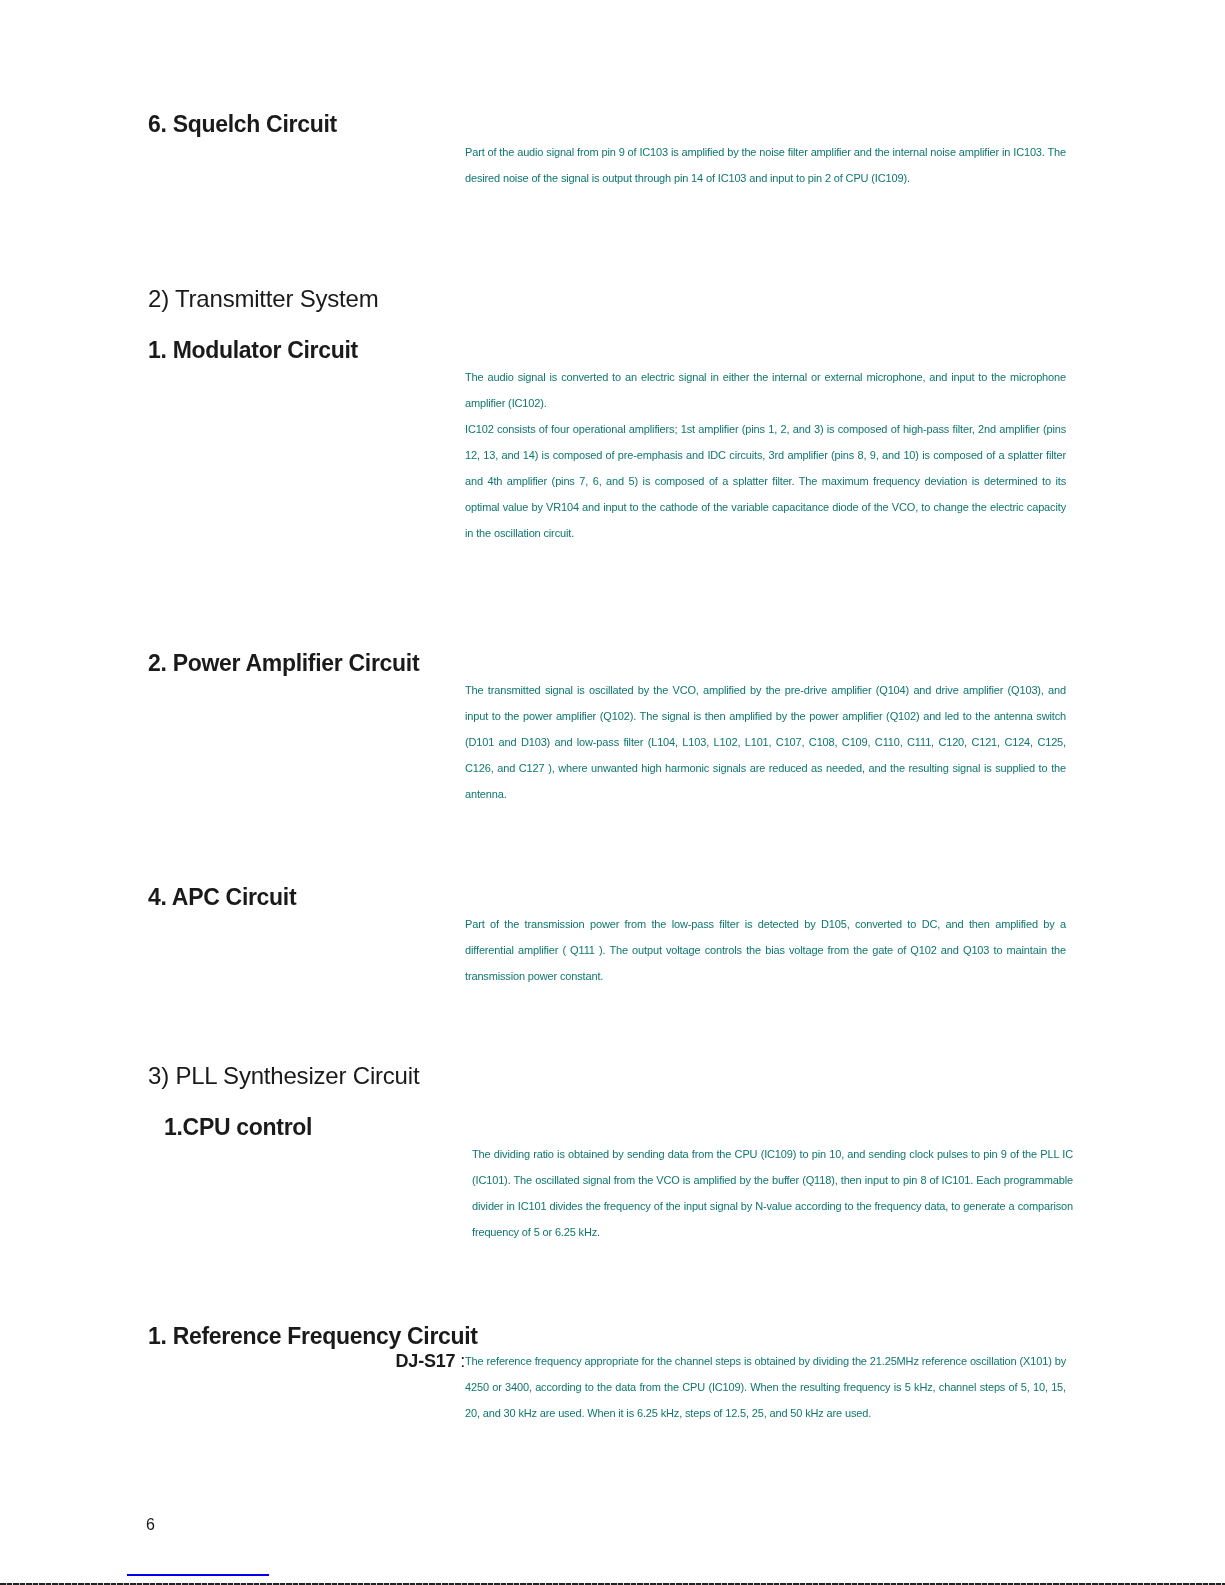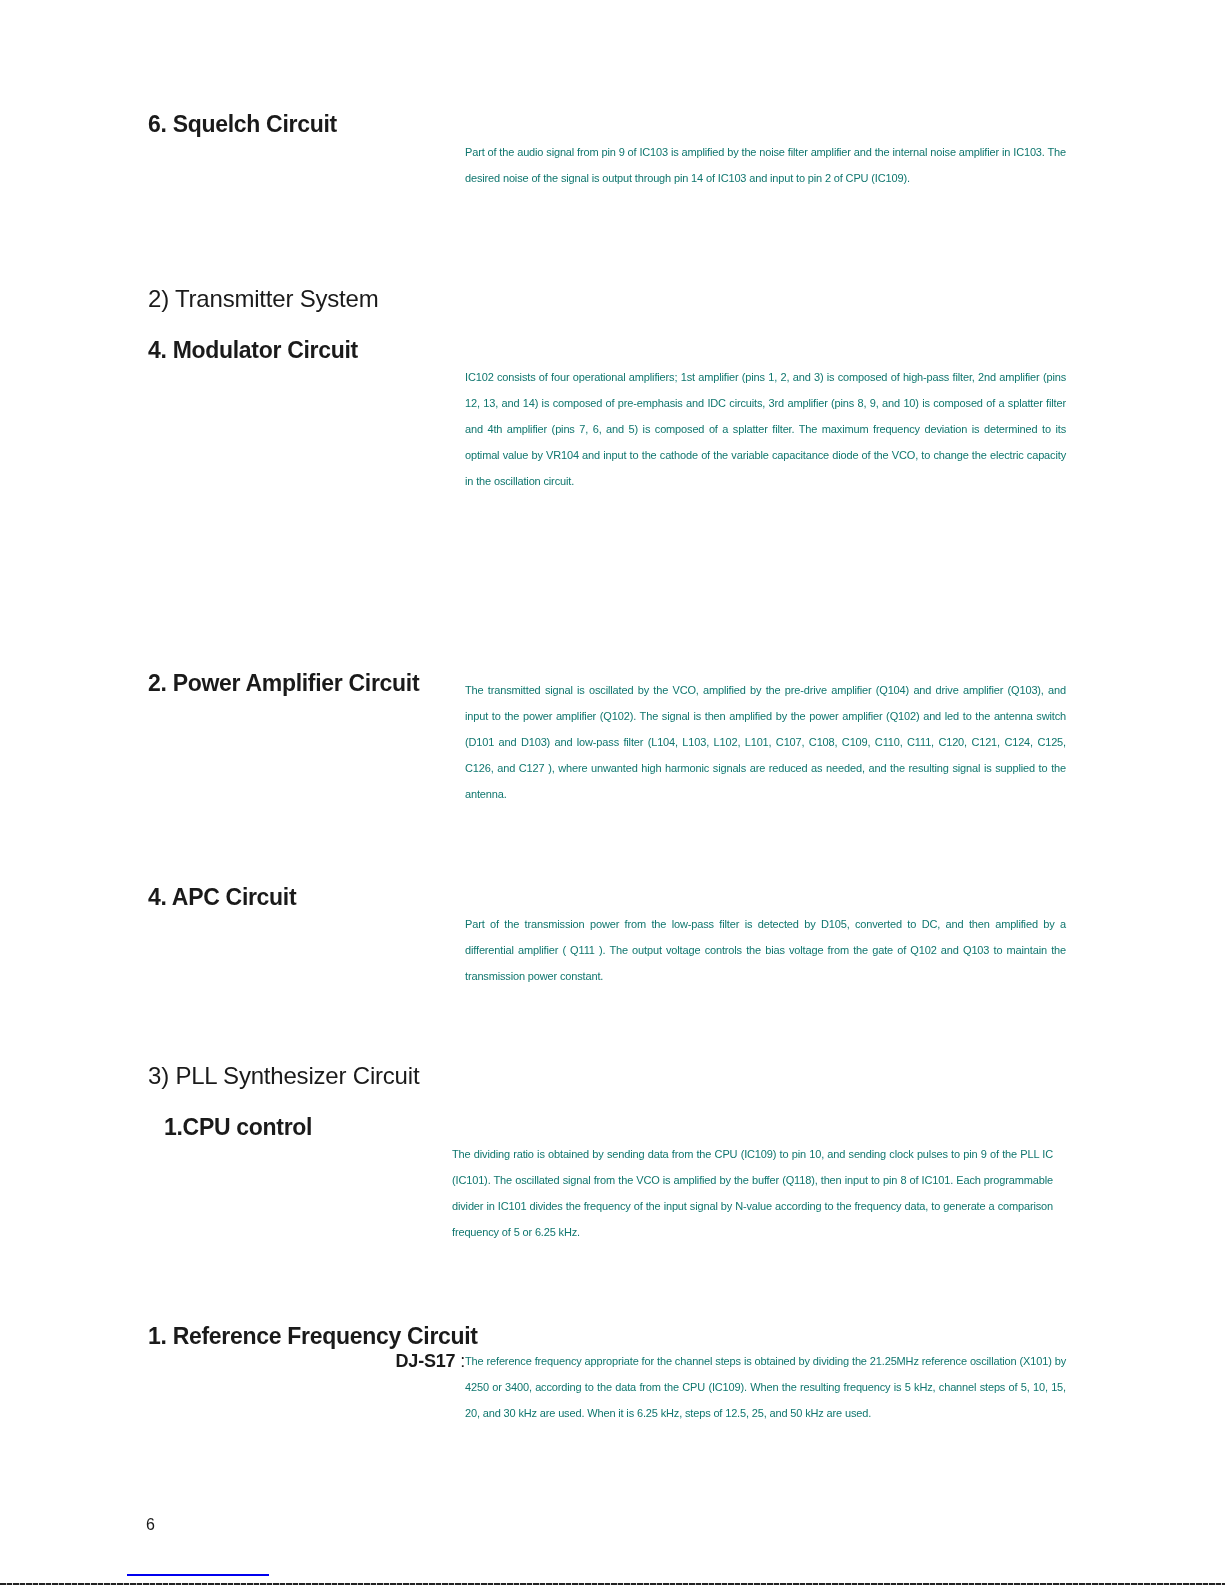--- a/index.html
+++ b/index.html
@@ -20,39 +20,40 @@
 </head>
 <body>
 
 <div class="abs h2" style="left:148px; top:111px;">6. Squelch Circuit</div>
 <div class="abs para" style="left:465px; top:139px;">
   <p>Part of the audio signal from pin 9 of IC103 is amplified by the noise filter amplifier and the internal noise amplifier in IC103. The desired noise of the signal is output through pin 14 of IC103 and input to pin 2 of CPU (IC109).</p>
 </div>
 
 <div class="abs h1" style="left:148px; top:285px;">2) Transmitter System</div>
 
-<div class="abs h2" style="left:148px; top:337px;">4. Modulator Circuit</div>
+<div class="abs h2" style="left:148px; top:337px;">1. Modulator Circuit</div>
 <div class="abs para" style="left:465px; top:364px;">
+  <p>The audio signal is converted to an electric signal in either the internal or external microphone, and input to the microphone amplifier (IC102).</p>
   <p>IC102 consists of four operational amplifiers; 1st amplifier (pins 1, 2, and 3) is composed of high-pass filter, 2nd amplifier (pins 12, 13, and 14) is composed of pre-emphasis and IDC circuits, 3rd amplifier (pins 8, 9, and 10) is composed of a splatter filter and 4th amplifier (pins 7, 6, and 5) is composed of a splatter filter. The maximum frequency deviation is determined to its optimal value by VR104 and input to the cathode of the variable capacitance diode of the VCO, to change the electric capacity in the oscillation circuit.</p>
 </div>
 
-<div class="abs h2" style="left:148px; top:650px;margin-top:20px;">2. Power Amplifier Circuit</div>
+<div class="abs h2" style="left:148px; top:650px;">2. Power Amplifier Circuit</div>
 <div class="abs para" style="left:465px; top:677px;">
   <p>The transmitted signal is oscillated by the VCO, amplified by the pre-drive amplifier (Q104) and drive amplifier (Q103), and input to the power amplifier (Q102). The signal is then amplified by the power amplifier (Q102) and led to the antenna switch (D101 and D103) and low-pass filter (L104, L103, L102, L101, C107, C108, C109, C110, C111, C120, C121, C124, C125, C126, and C127 ), where unwanted high harmonic signals are reduced as needed, and the resulting signal is supplied to the antenna.</p>
 </div>
 
 <div class="abs h2" style="left:148px; top:884px;">4. APC Circuit</div>
 <div class="abs para" style="left:465px; top:911px;">
   <p>Part of the transmission power from the low-pass filter is detected by D105, converted to DC, and then amplified by a differential amplifier ( Q111 ). The output voltage controls the bias voltage from the gate of Q102 and Q103 to maintain the transmission power constant.</p>
 </div>
 
 <div class="abs h1" style="left:148px; top:1062px;">3) PLL Synthesizer Circuit</div>
 
 <div class="abs h2" style="left:164px; top:1114px;">1.CPU control</div>
-<div class="abs para" style="left:452px; top:1141px;">
+<div class="abs para" style="left:472px; top:1141px;">
   <p>The dividing ratio is obtained by sending data from the CPU (IC109) to pin 10, and sending clock pulses to pin 9 of the PLL IC (IC101). The oscillated signal from the VCO is amplified by the buffer (Q118), then input to pin 8 of IC101. Each programmable divider in IC101 divides the frequency of the input signal by N-value according to the frequency data, to generate a comparison frequency of 5 or 6.25 kHz.</p>
 </div>
 
 <div class="abs h2" style="left:148px; top:1323px;">1. Reference Frequency Circuit</div>
 <div class="abs label" style="right:760px; top:1348px;">
   <span>DJ-S17</span>
   <span style="font-weight:normal;">:</span>
 </div>
 <div class="abs para" style="left:465px; top:1348px;">
   <p>The reference frequency appropriate for the channel steps is obtained by dividing the 21.25MHz reference oscillation (X101) by 4250 or 3400, according to the data from the CPU (IC109). When the resulting frequency is 5 kHz, channel steps of 5, 10, 15, 20, and 30 kHz are used. When it is 6.25 kHz, steps of 12.5, 25, and 50 kHz are used.</p>

